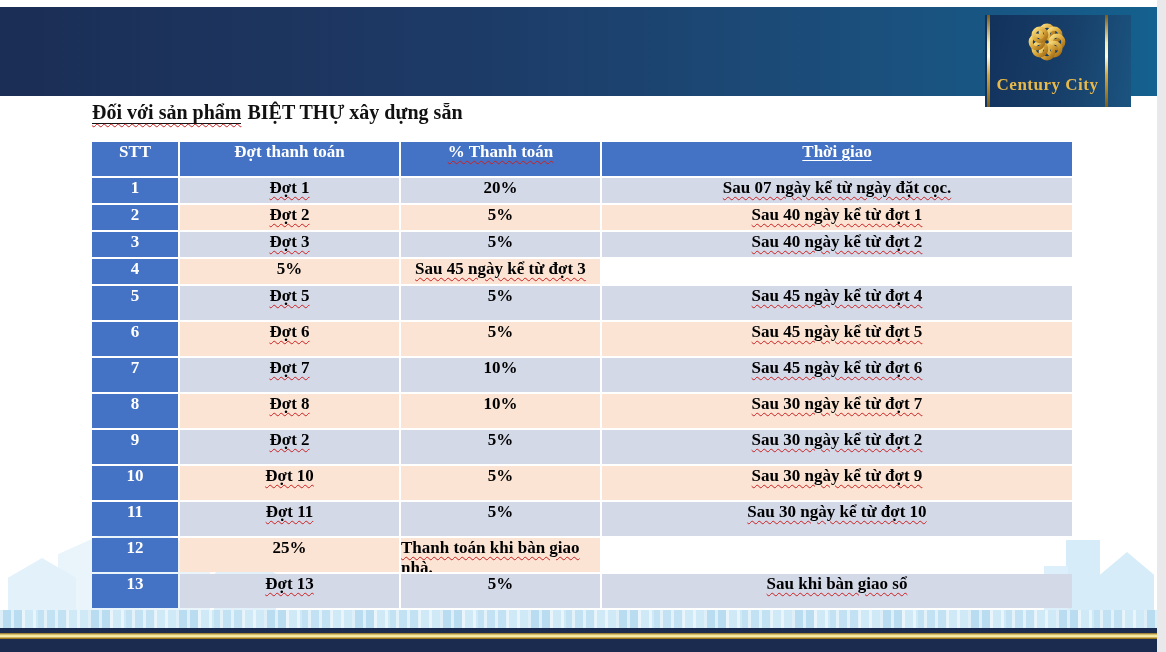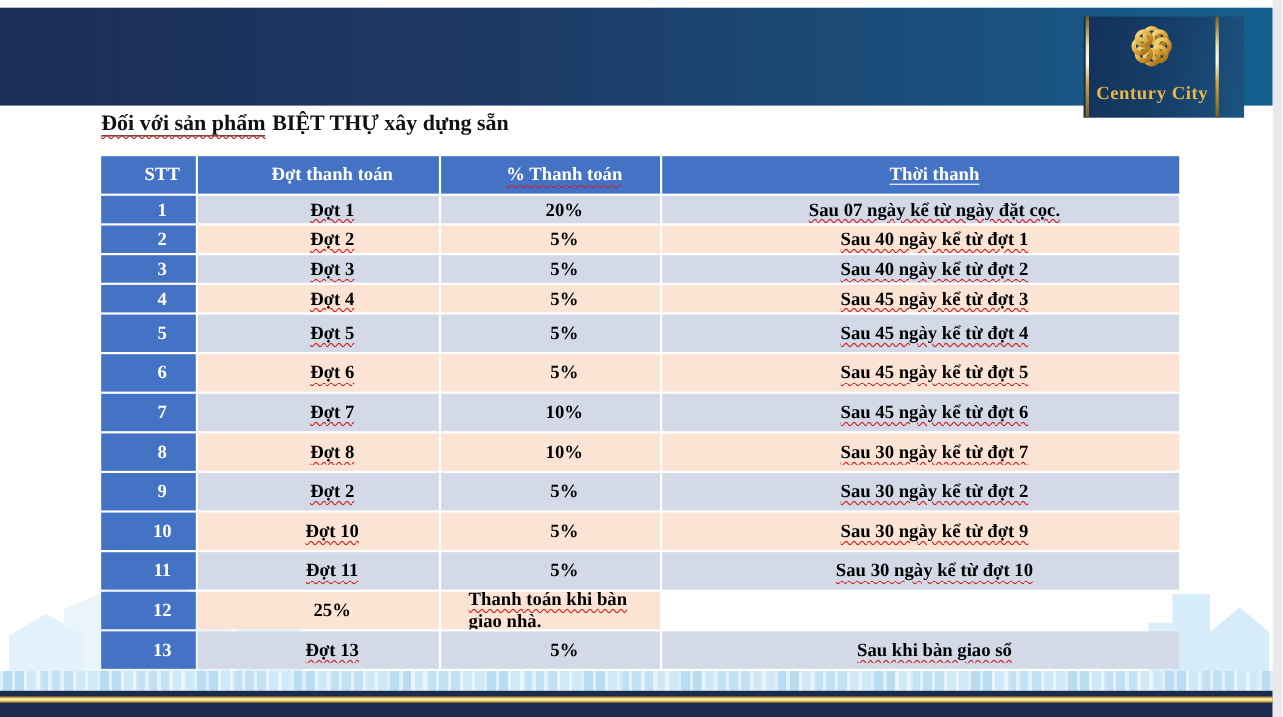--- a/index.html
+++ b/index.html
@@ -28,21 +28,21 @@
   .sub-u{border-bottom:1.5px solid #111;
          text-decoration:underline wavy #cc1f1f 1px;text-underline-offset:4px;}
   .sub-rest{padding-left:6px;}
 
   
   .ptable{position:absolute;left:92px;top:142px;display:flex;flex-direction:column;gap:2px;}
   .trow{display:grid;grid-template-columns:86px 219px 199px 470px;column-gap:2px;}
   .thead{height:34px;}
   .r-small{height:25px;}
   .r-large{height:34px;}
-  .cell{display:flex;align-items:center;justify-content:center;overflow:hidden;padding-left:25px;}
+  .cell{display:flex;align-items:flex-start;justify-content:center;overflow:hidden;}
   .hcell{background:#4472C4;color:#fff;font-weight:bold;font-size:17px;}
   .stt{background:#4472C4;color:#fff;font-weight:bold;font-size:17px;}
   .bodycell{font-weight:bold;font-size:17px;color:#000000;}
   .lav{background:#D4D9E8;}
   .pch{background:#FCE4D4;}
   .sq{text-decoration:underline wavy #cc1f1f 1px;text-underline-offset:3px;}
   .u-white{text-decoration:underline;text-underline-offset:3px;}
 
   
   .house{position:absolute;clip-path:polygon(50% 0,100% 38%,100% 100%,0 100%,0 38%);}
@@ -109,21 +109,21 @@
       <div class="cell hcell">
         <span>STT</span>
       </div>
       <div class="cell hcell">
         <span>Đợt thanh toán</span>
       </div>
       <div class="cell hcell">
         <span class="sq">% Thanh toán</span>
       </div>
       <div class="cell hcell">
-        <span class="u-white">Thời thanh</span>
+        <span class="u-white">Thời giao</span>
       </div>
     </div>
     <div id="rows" style="display: flex; flex-direction: column; gap: 2px;">
         <div class="trow r-small">
     <div class="cell stt">
       <span>1</span>
     </div>
     <div class="cell bodycell lav">
       <span class="sq">Đợt 1</span>
     </div>
@@ -160,23 +160,20 @@
     </div>
     <div class="cell bodycell lav">
       <span class="sq">Sau 40 ngày kể từ đợt 2</span>
     </div>
   </div>
         <div class="trow r-small">
     <div class="cell stt">
       <span>4</span>
     </div>
     <div class="cell bodycell pch">
-      <span class="sq">Đợt 4</span>
-    </div>
-    <div class="cell bodycell pch">
       <span>5%</span>
     </div>
     <div class="cell bodycell pch">
       <span class="sq">Sau 45 ngày kể từ đợt 3</span>
     </div>
   </div>
         <div class="trow r-large">
     <div class="cell stt">
       <span>5</span>
     </div>

